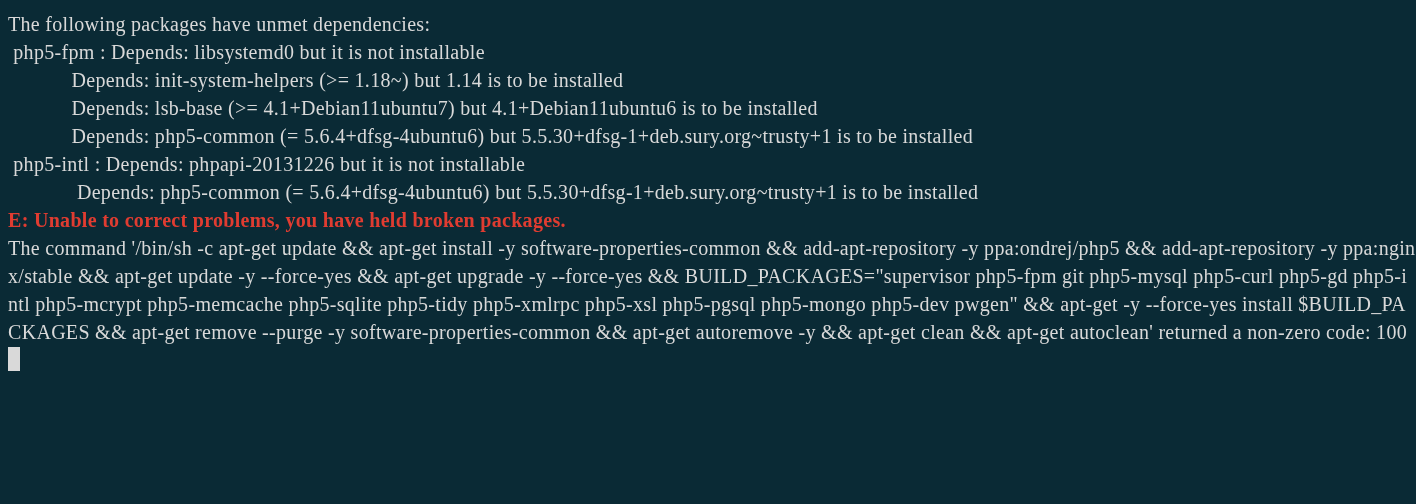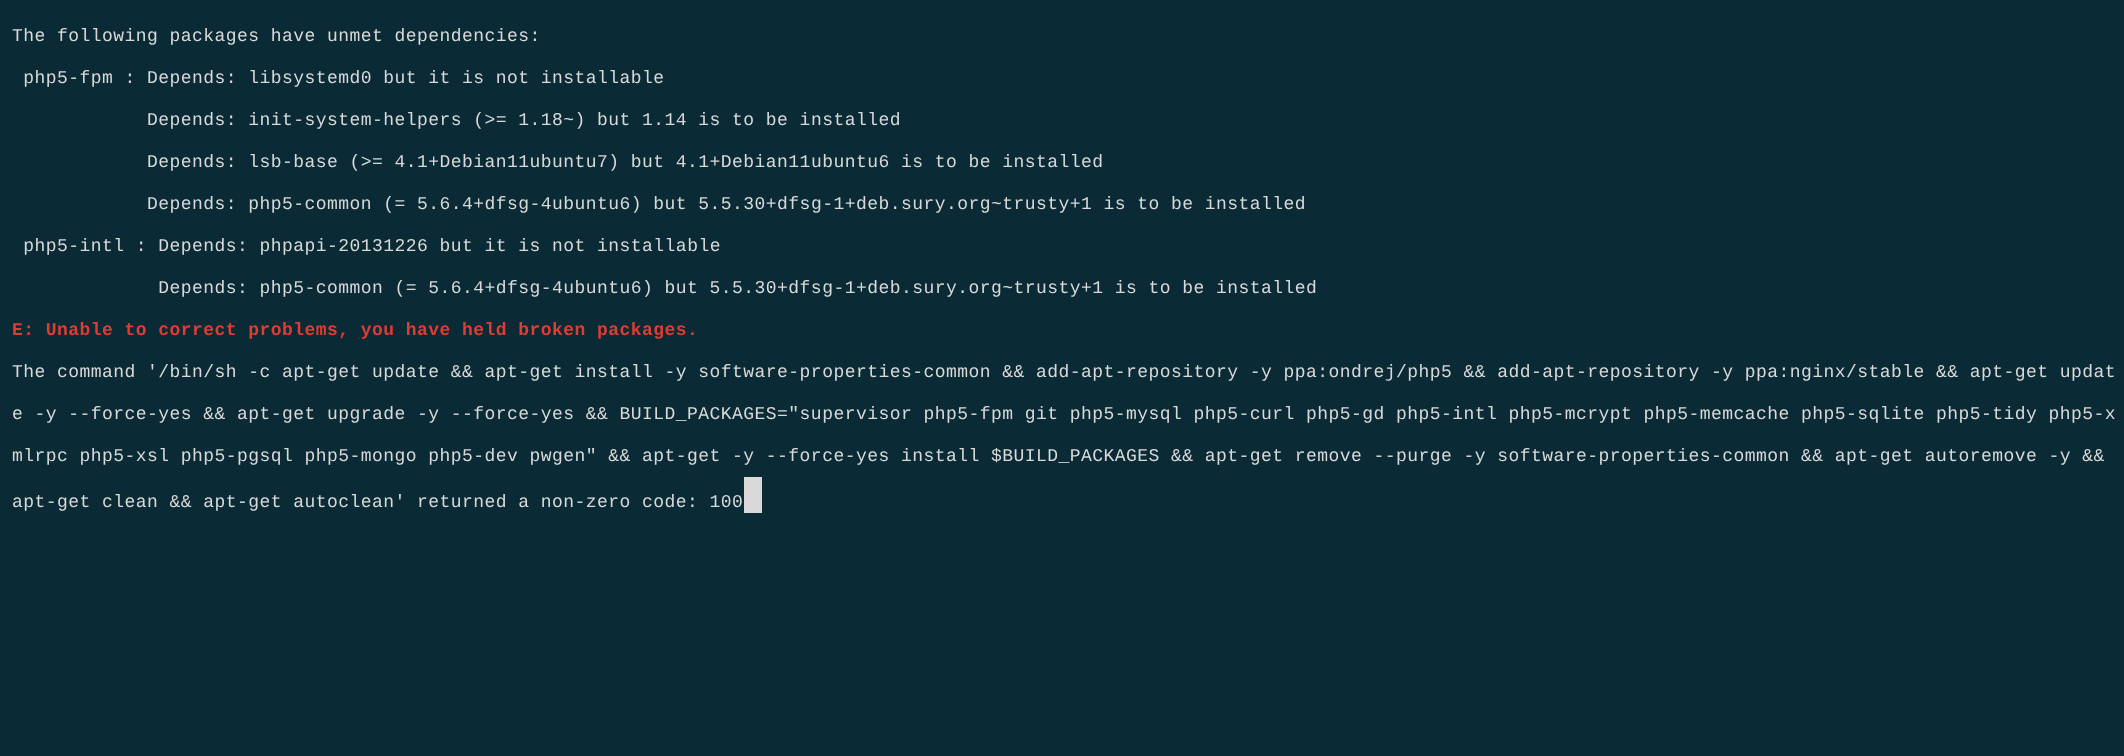--- a/index.html
+++ b/index.html
@@ -8,22 +8,22 @@
       box-sizing: border-box;
     }
     body {
       background-color: #0a2a35;
       width: 1416px;
       height: 504px;
       overflow: hidden;
       padding: 10px 0 0 8px;
     }
     pre {
-      font-family: Liberation Mono, monospace;
-      font-size: 12px;
+      font-family: Liberation Serif, serif;
+      font-size: 20px;
       line-height: 28px;
       white-space: pre-wrap;
       word-break: break-all;
       color: #d9d9d9;
       letter-spacing: 0.3px;
     }
     .normal {
       color: #d9d9d9;
     }
     .error-prefix {

